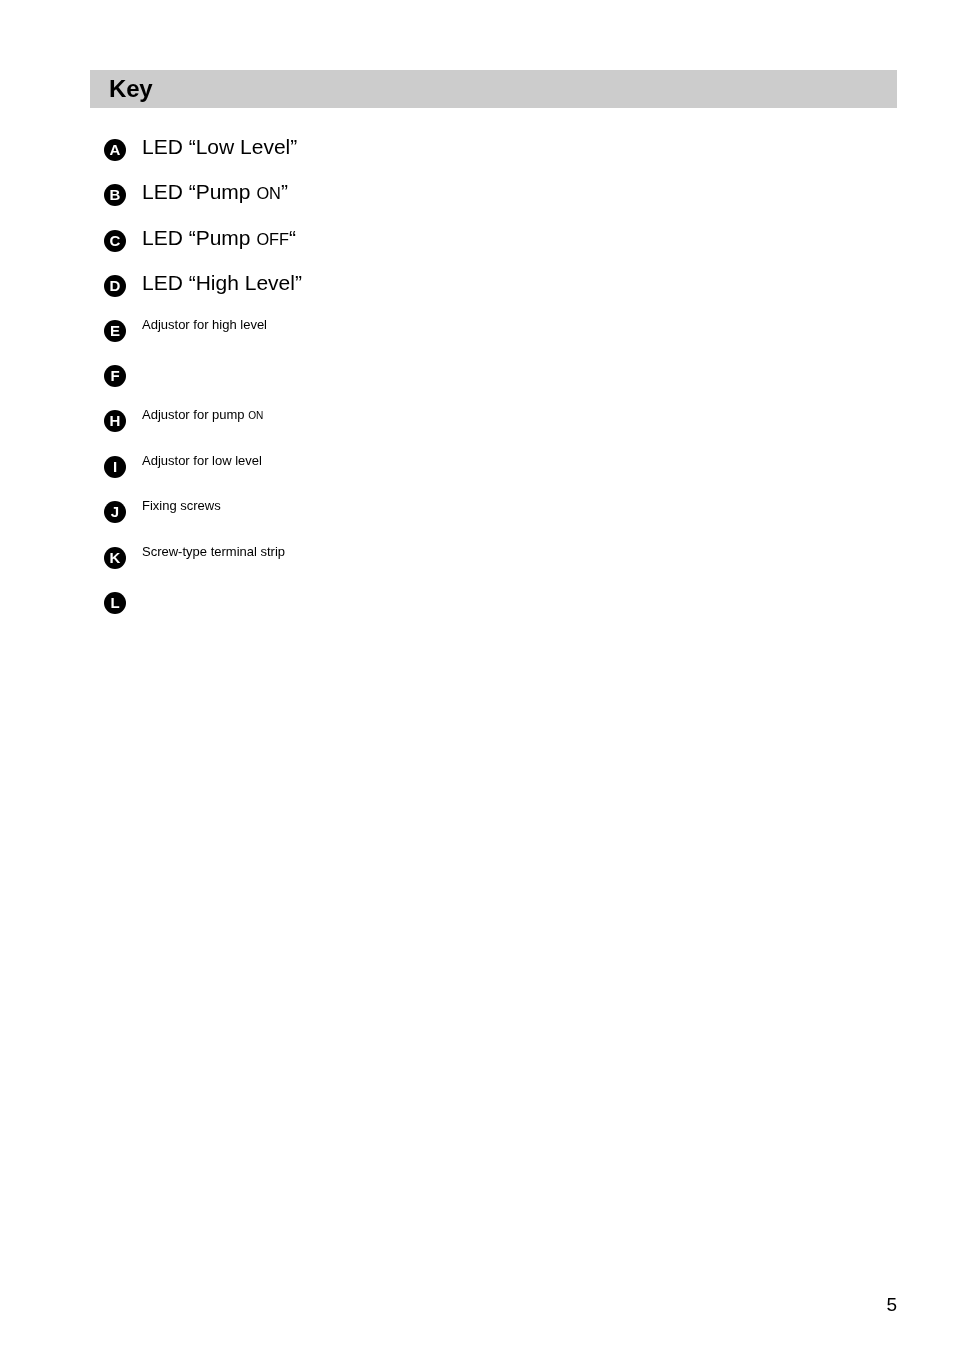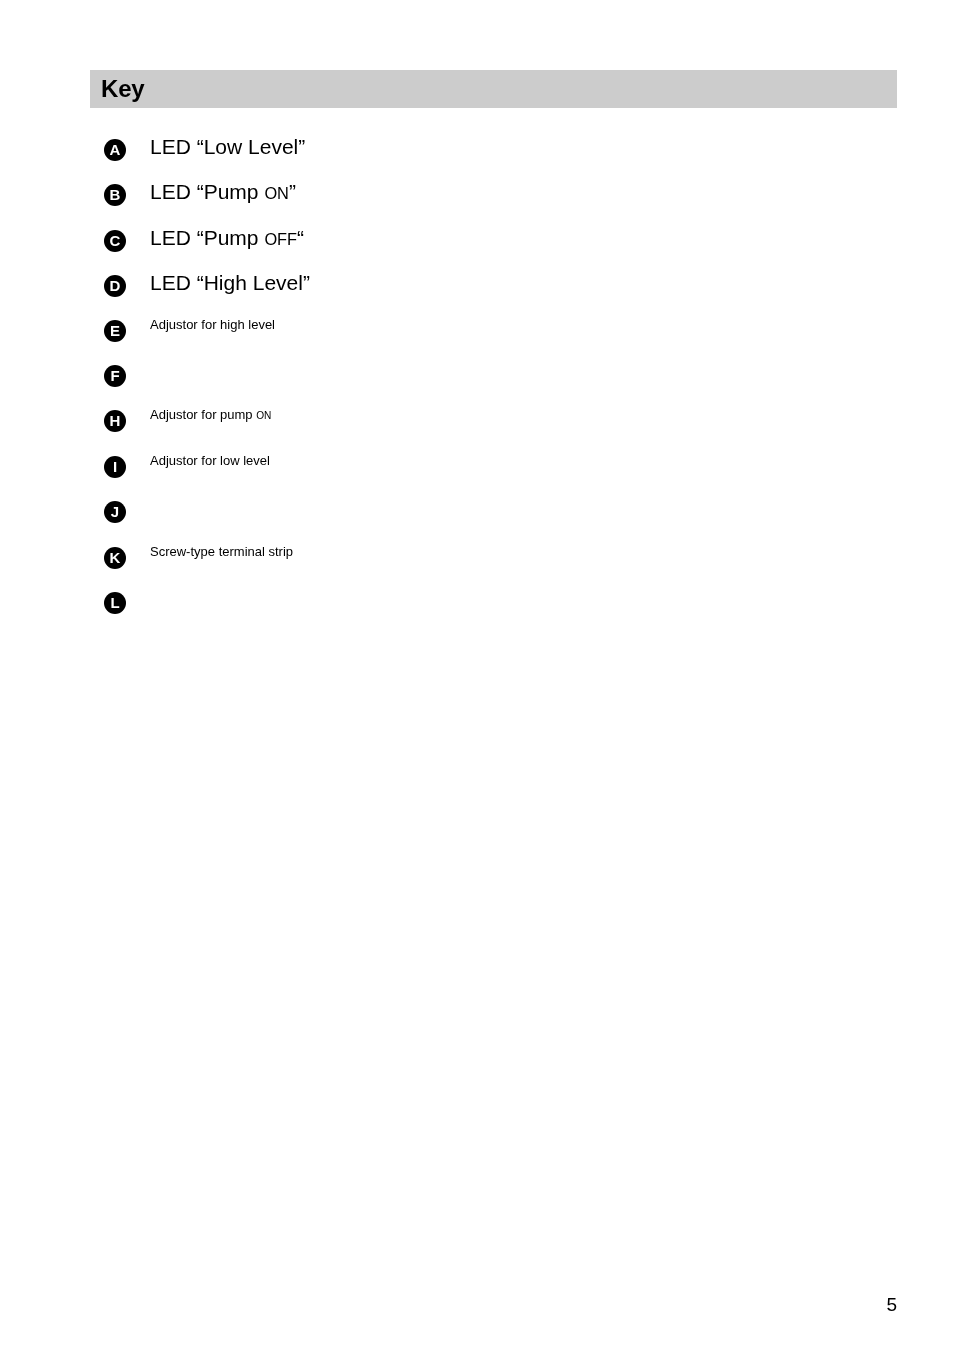--- a/index.html
+++ b/index.html
@@ -29,21 +29,21 @@
     width: 807px;
     height: 38px;
     background: #cccccc;
     display: flex;
     align-items: center;
   }
   .section-header-title {
     font-size: 24px;
     font-weight: bold;
     letter-spacing: -0.2px;
-    padding-left: 11px;
+    padding-left: 19px;
     line-height: 1;
   }
 
   
   .key-list {
     position: absolute;
     left: 104px;
     top: 136px;
     width: 760px;
   }
@@ -65,21 +65,21 @@
     display: flex;
     align-items: center;
     justify-content: center;
     line-height: 1;
     margin-top: 3px;
     box-sizing: border-box;
     padding-bottom: 1px;
   }
   .key-label {
     flex: 1 1 auto;
-    margin-left: 24px;
+    margin-left: 16px;
     line-height: 1.05;
     white-space: pre;
   }
   .key-item.size-lg .key-label {
     font-size: 21px;
   }
   .key-item.size-sm .key-label {
     font-size: 13px;
   }
   .key-item.size-sm .key-badge {
@@ -134,20 +134,21 @@
       <div class="key-item size-sm">
         <div class="key-badge">H</div>
         <div class="key-label"><span>Adjustor for pump </span><span class="smallcaps">ON</span></div>
       </div>
       <div class="key-item size-sm">
         <div class="key-badge">I</div>
         <div class="key-label"><span>Adjustor for low level</span></div>
       </div>
       <div class="key-item size-sm">
         <div class="key-badge">J</div>
+        <div class="key-label"><span>Fixing screws</span></div>
       </div>
       <div class="key-item size-sm">
         <div class="key-badge">K</div>
         <div class="key-label"><span>Screw-type terminal strip</span></div>
       </div>
       <div class="key-item size-sm">
         <div class="key-badge">L</div>
       </div>
     </div>
 

